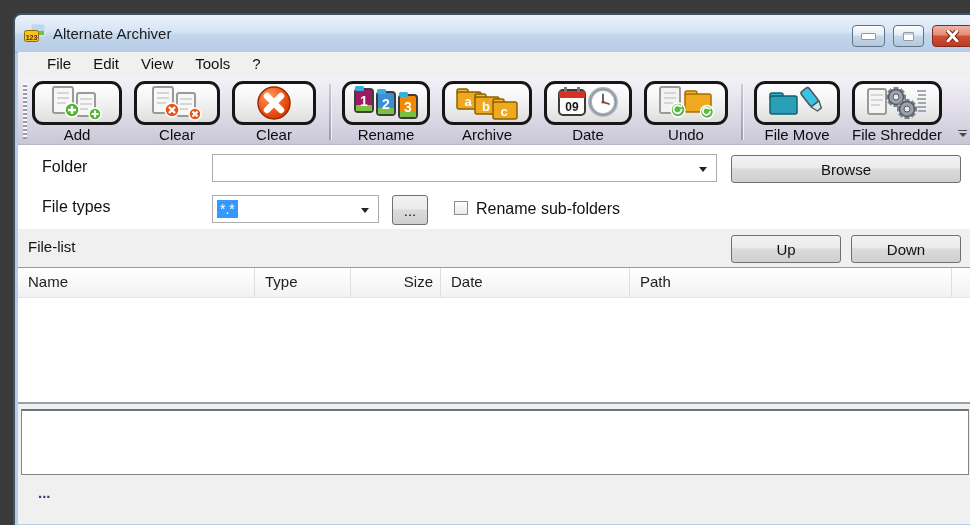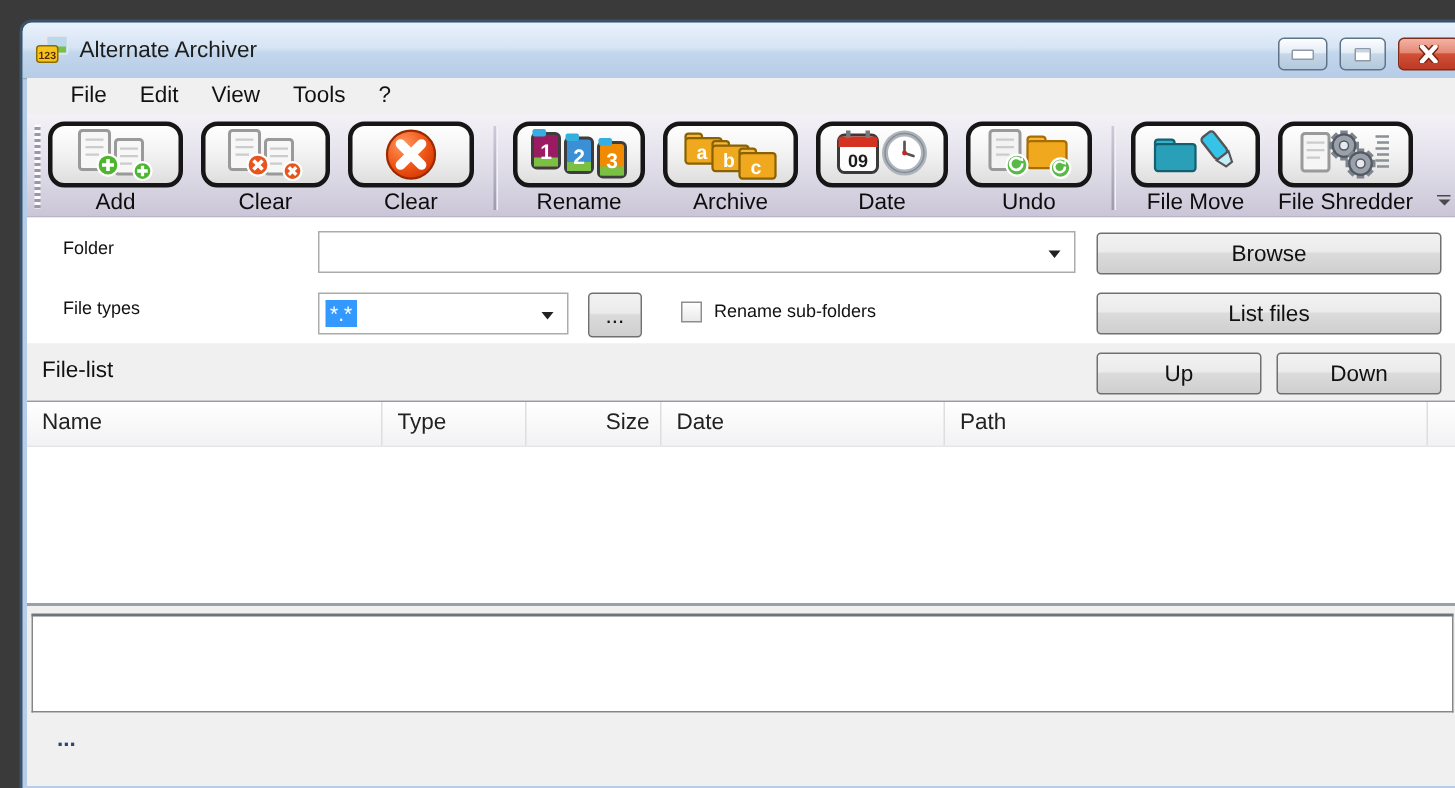--- a/index.html
+++ b/index.html
@@ -35,21 +35,21 @@
   .tb-btn{display:flex;flex-direction:column;align-items:center;margin-right:12px;}
   .pill{height:44px;border:3px solid #161616;border-radius:11px;box-sizing:border-box;
         background:linear-gradient(#ffffff,#f0f0f0 55%,#dedede);display:flex;align-items:center;justify-content:center;padding:0 4px;}
   .tb-label{font-size:15px;color:#0d0d0d;margin-top:1px;white-space:nowrap;}
   .tb-sep{width:2px;height:56px;margin:3px 10px 0 1px;background:linear-gradient(#cdcad8,#9e9aae);border-right:1px solid #f3f2f8;}
   .tb-overflow{position:absolute;right:5px;bottom:7px;width:9px;}
   .tb-overflow .bar{height:0;border-top:1px solid #4a4a4a;margin-bottom:2px;}
   .tb-overflow .tri{width:0;height:0;margin:0 auto;border-left:4px solid transparent;border-right:4px solid transparent;border-top:4px solid #4a4a4a;}
   
   .content-area{position:absolute;left:0;top:93px;width:100%;height:84px;background:#ffffff;}
-  .field-label{position:absolute;font-size:12px;color:#111;}
+  .field-label{position:absolute;font-size:16px;color:#111;}
   .combo{position:absolute;background:#fff;border:1px solid #acacac;box-sizing:border-box;height:28px;display:flex;align-items:center;padding-left:4px;font-size:14px;}
   .combo .arrow{position:absolute;right:9px;top:12px;width:0;height:0;border-left:4px solid transparent;border-right:4px solid transparent;border-top:5px solid #222;}
   .sel-text{background:#3399ff;color:#fff;padding:1px 3px;font-size:14px;}
   .btn7{position:absolute;box-sizing:border-box;border:1px solid #707070;border-radius:3px;
         background:linear-gradient(#f2f2f2,#ebebeb 45%,#dbdbdb 50%,#cfcfcf);
         font-size:15px;color:#111;display:flex;align-items:center;justify-content:center;}
   .checkbox{position:absolute;width:14px;height:14px;box-sizing:border-box;border:1px solid #8e8e8e;background:linear-gradient(#fefefe,#e9e9e9);}
   
   .band{position:absolute;left:0;top:177px;width:100%;height:38px;background:#f0f0f0;text-align:center;}
   .band-label{position:absolute;left:10px;top:9px;font-size:15px;color:#111;}
@@ -304,23 +304,20 @@
       <span class="field-label" style="left:24px;top:53px;">File types</span>
       <div class="combo" style="left:194px;top:50px;width:167px;">
         <span class="sel-text">*.*</span>
         <span class="arrow"></span>
       </div>
       <div class="btn7" style="left:374px;top:50px;width:36px;height:30px;">
         <span>...</span>
       </div>
       <div class="checkbox" style="left:436px;top:56px;"></div>
       <span class="field-label" style="left:458px;top:55px;">Rename sub-folders</span>
-      <div class="btn7" style="left:713px;top:50px;width:230px;height:28px;">
-        <span>List files</span>
-      </div>
     </div>
 
     <div class="band">
       <span class="band-label">File-list</span>
       <div class="btn7" style="left:833px;top:6px;width:110px;height:28px;">
         <span>Down</span>
       </div>
       <div class="btn7" style="left:713px;top:6px;width:110px;height:28px;">
         <span>Up</span>
       </div>

